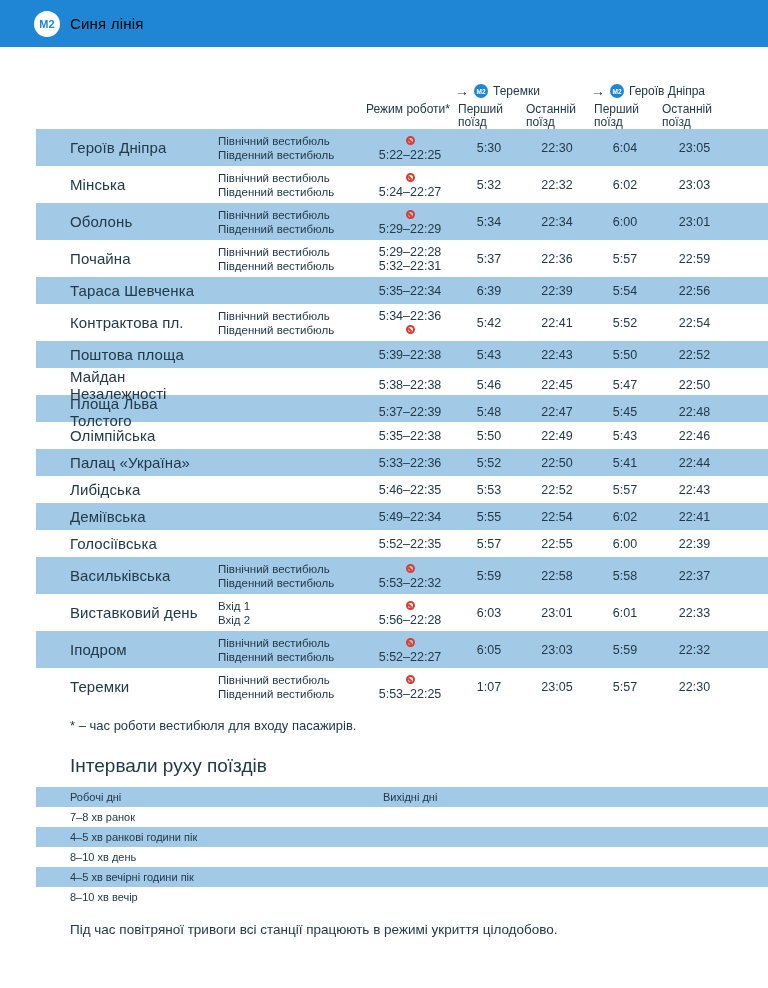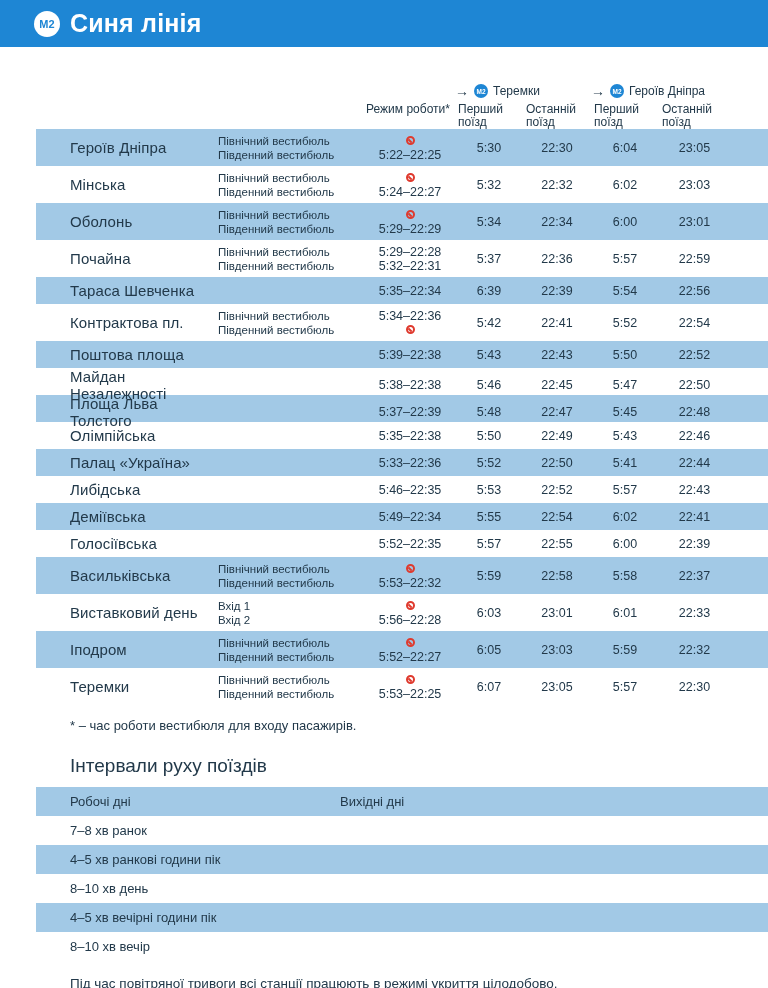--- a/index.html
+++ b/index.html
@@ -17,21 +17,21 @@
   
   .topbar{
     height:47px;background:var(--line);display:flex;align-items:center;
     padding-left:34px;gap:10px;
   }
   .topbar .line-badge{
     width:26px;height:26px;border-radius:50%;background:#ffffff;color:var(--line);
     display:flex;align-items:center;justify-content:center;
     font-size:11px;font-weight:bold;letter-spacing:0;
   }
-  .topbar h1{color:#ffffff;font-size:25px;font-weight:bold;letter-spacing:.2px;}
+  .topbar h1{color:#000000;font-size:15px;font-weight:normal;letter-spacing:.2px;}
   
   .content{padding:0 0 0 36px;}
   .grid-cols{
     display:grid;
     grid-template-columns:182px 147px 90px 68px 68px 68px 71px;
   }
   
   .thead{margin-top:35px;grid-template-rows:18px auto;font-size:12px;line-height:13px;}
   .th-dir{display:flex;align-items:center;gap:5px;grid-row:1;font-weight:500;}
   .th-dir .arrow{font-size:14px;line-height:14px;}
@@ -60,21 +60,21 @@
   }
   .ban-icon::after{
     content:"";position:absolute;left:3.5px;top:-2px;width:2px;height:14px;
     background:var(--ban);transform:rotate(-45deg);
   }
   .cell.time{align-items:center;font-size:12.5px;}
   
   .footnote{margin:13px 0 0 34px;font-size:13px;}
   
   .intervals-title{margin:22px 0 10px 34px;font-size:19px;font-weight:500;}
-  .igrid{display:grid;grid-template-columns:304px 390px;height:29px;align-items:center;font-size:13px;}
+  .igrid{display:grid;grid-template-columns:304px 390px;height:20px;align-items:center;font-size:11px;gap:43px;}
   .igrid.striped{background:var(--stripe);}
   .igrid .c1{padding-left:34px;}
   
   .notice{margin:13px 0 0 34px;font-size:13.5px;line-height:20px;}
 </style>
 </head>
 <body>
 
 <header class="topbar">
   <span class="line-badge">M2</span>
@@ -340,21 +340,21 @@
       <div class="cell vest">
           <div class="vest-line">Північний вестибюль</div>
           <div class="vest-line">Південний вестибюль</div>
         </div>
       <div class="cell mode">
           <div class="mode-line">
             <span class="ban-icon"></span>
           </div>
           <div class="mode-line">5:53–22:25</div>
         </div>
-      <div class="cell time">6:07</div>
+      <div class="cell time">1:07</div>
       <div class="cell time">23:05</div>
       <div class="cell time">5:57</div>
       <div class="cell time">22:30</div>
     </div>
     </div>
 
   <div class="footnote">* – час роботи вестибюля для входу пасажирів.</div>
 
   <div class="intervals-title">Інтервали руху поїздів</div>
 

